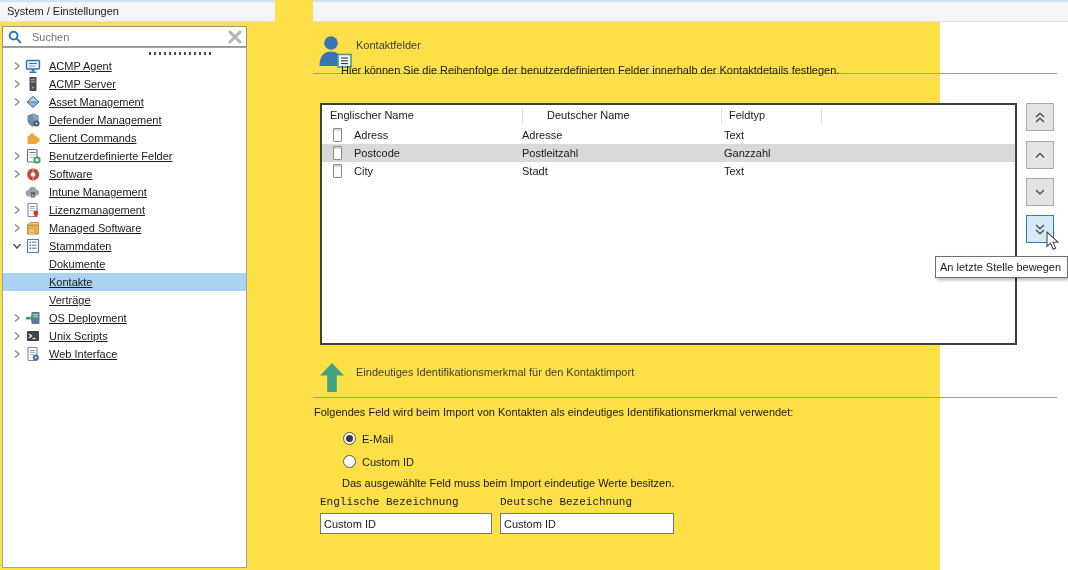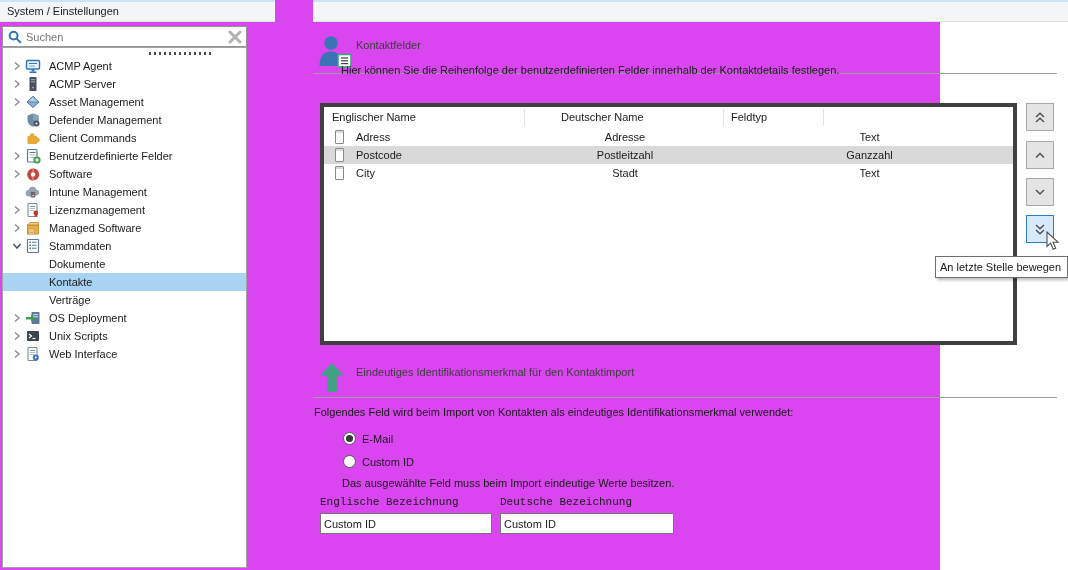--- a/index.html
+++ b/index.html
@@ -1,60 +1,60 @@
 <!DOCTYPE html>
 <html><head>
 <meta charset="utf-8">
 <style>
   * { margin:0; padding:0; box-sizing:border-box; }
   html,body { width:1068px; height:570px; background:#fff; overflow:hidden;
               font-family:"Liberation Sans", sans-serif; font-size:11px; color:#1a1a1a; }
-  #stage { position:relative; width:940px; height:570px; background:#d946ef; }
+  #stage { position:relative; width:940px; height:570px; background:#fde047; }
 
   
   .panel-bar { position:absolute; top:0; height:22px; background:#f4f5f7;
                border-top:2px solid #cfe3f6; border-bottom:1px solid #e0e0e0; }
   #left-bar  { left:0; width:275px; }
   #right-bar { left:313px; width:755px; }
   #left-bar .bar-title { position:absolute; left:7px; top:3px; color:#1a1a1a; }
 
   
   #search-box { position:absolute; left:2px; top:26px; width:245px; height:21px;
                 background:#fff; border:1px solid #949494; display:flex; align-items:center; }
   #search-box svg { margin-left:5px; }
   #search-input { flex:1; border:none; outline:none; font:11px "Liberation Sans",sans-serif;
-                  color:#444; margin-left:4px; background:transparent; }
+                  color:#444; margin-left:10px; background:transparent; }
   #search-clear { margin-right:4px; display:flex; }
 
   #tree-box { position:absolute; left:2px; top:47px; width:245px; height:521px;
               background:#fff; border:1px solid #a3a3a3; overflow:hidden; }
   .tree-sliver { height:9px; position:relative; }
   .tree-sliver .dashes { position:absolute; left:146px; top:4px; width:64px; height:3px;
       background:repeating-linear-gradient(90deg,#4a4a4a 0 2px,transparent 2px 5px); }
   .tree-row { height:18px; display:flex; align-items:center; padding-left:6px; white-space:nowrap; }
   .tree-row .tw { width:15px; display:flex; justify-content:center; flex:none; }
   .tree-row .ico { width:17px; display:flex; justify-content:center; flex:none; }
-  .tree-row .lbl { margin-left:8px; }
+  .tree-row .lbl { margin-left:8px;text-decoration:underline; }
   .tree-row.child { padding-left:46px; }
   .tree-row.selected { background:#a9d3f3; }
 
   
   .h-icon1 { position:absolute; left:317px; top:35px; }
   .sec-title { position:absolute; font-size:11px; color:#3d3d3d; }
   #title1 { left:356px; top:39px; }
   .divider { position:absolute; left:313px; width:744px; height:1px; background:#9e9e9e; }
   #div1 { top:73px; }
   .para { position:absolute; left:314px; color:#1a1a1a; }
   #desc1 { top:64px;margin-left:27px; }
 
   #fields-table { position:absolute; left:320px; top:103px; width:697px; height:242px;
-                  background:#fff; border:4px solid #404040;text-align:center; }
+                  background:#fff; border:2px solid #404040; }
   #fields-table .thead { position:relative; height:21px; }
   #fields-table .th { position:absolute; top:4px; color:#1a1a1a; }
-  .th.c1 { left:8px; } .th.c2 { left:217px;padding-left:20px; } .th.c3 { left:407px; }
+  .th.c1 { left:8px; } .th.c2 { left:205px;padding-left:20px; } .th.c3 { left:407px; }
   .vsep { position:absolute; top:2px; width:1px; height:17px; background:#e2e2e2; }
   .vsep.s1 { left:200px; } .vsep.s2 { left:399px; } .vsep.s3 { left:499px; }
   .trow { height:18px; display:flex; align-items:center; }
   .trow.selected { background:#d9d9d9; }
   .trow .cell1 { width:200px; display:flex; align-items:center; padding-left:11px; flex:none; }
   .trow .cell1 .fico { width:9px; height:14px; border:1px solid #8a8a8a; border-radius:1px;
                        background:#fdfdfd; box-shadow:inset 0 2px 0 #d9d9d9; flex:none; }
   .trow .cell1 .txt { margin-left:12px; }
   .trow .cell2 { width:202px; flex:none; }
   .trow .cell3 { flex:1; }

